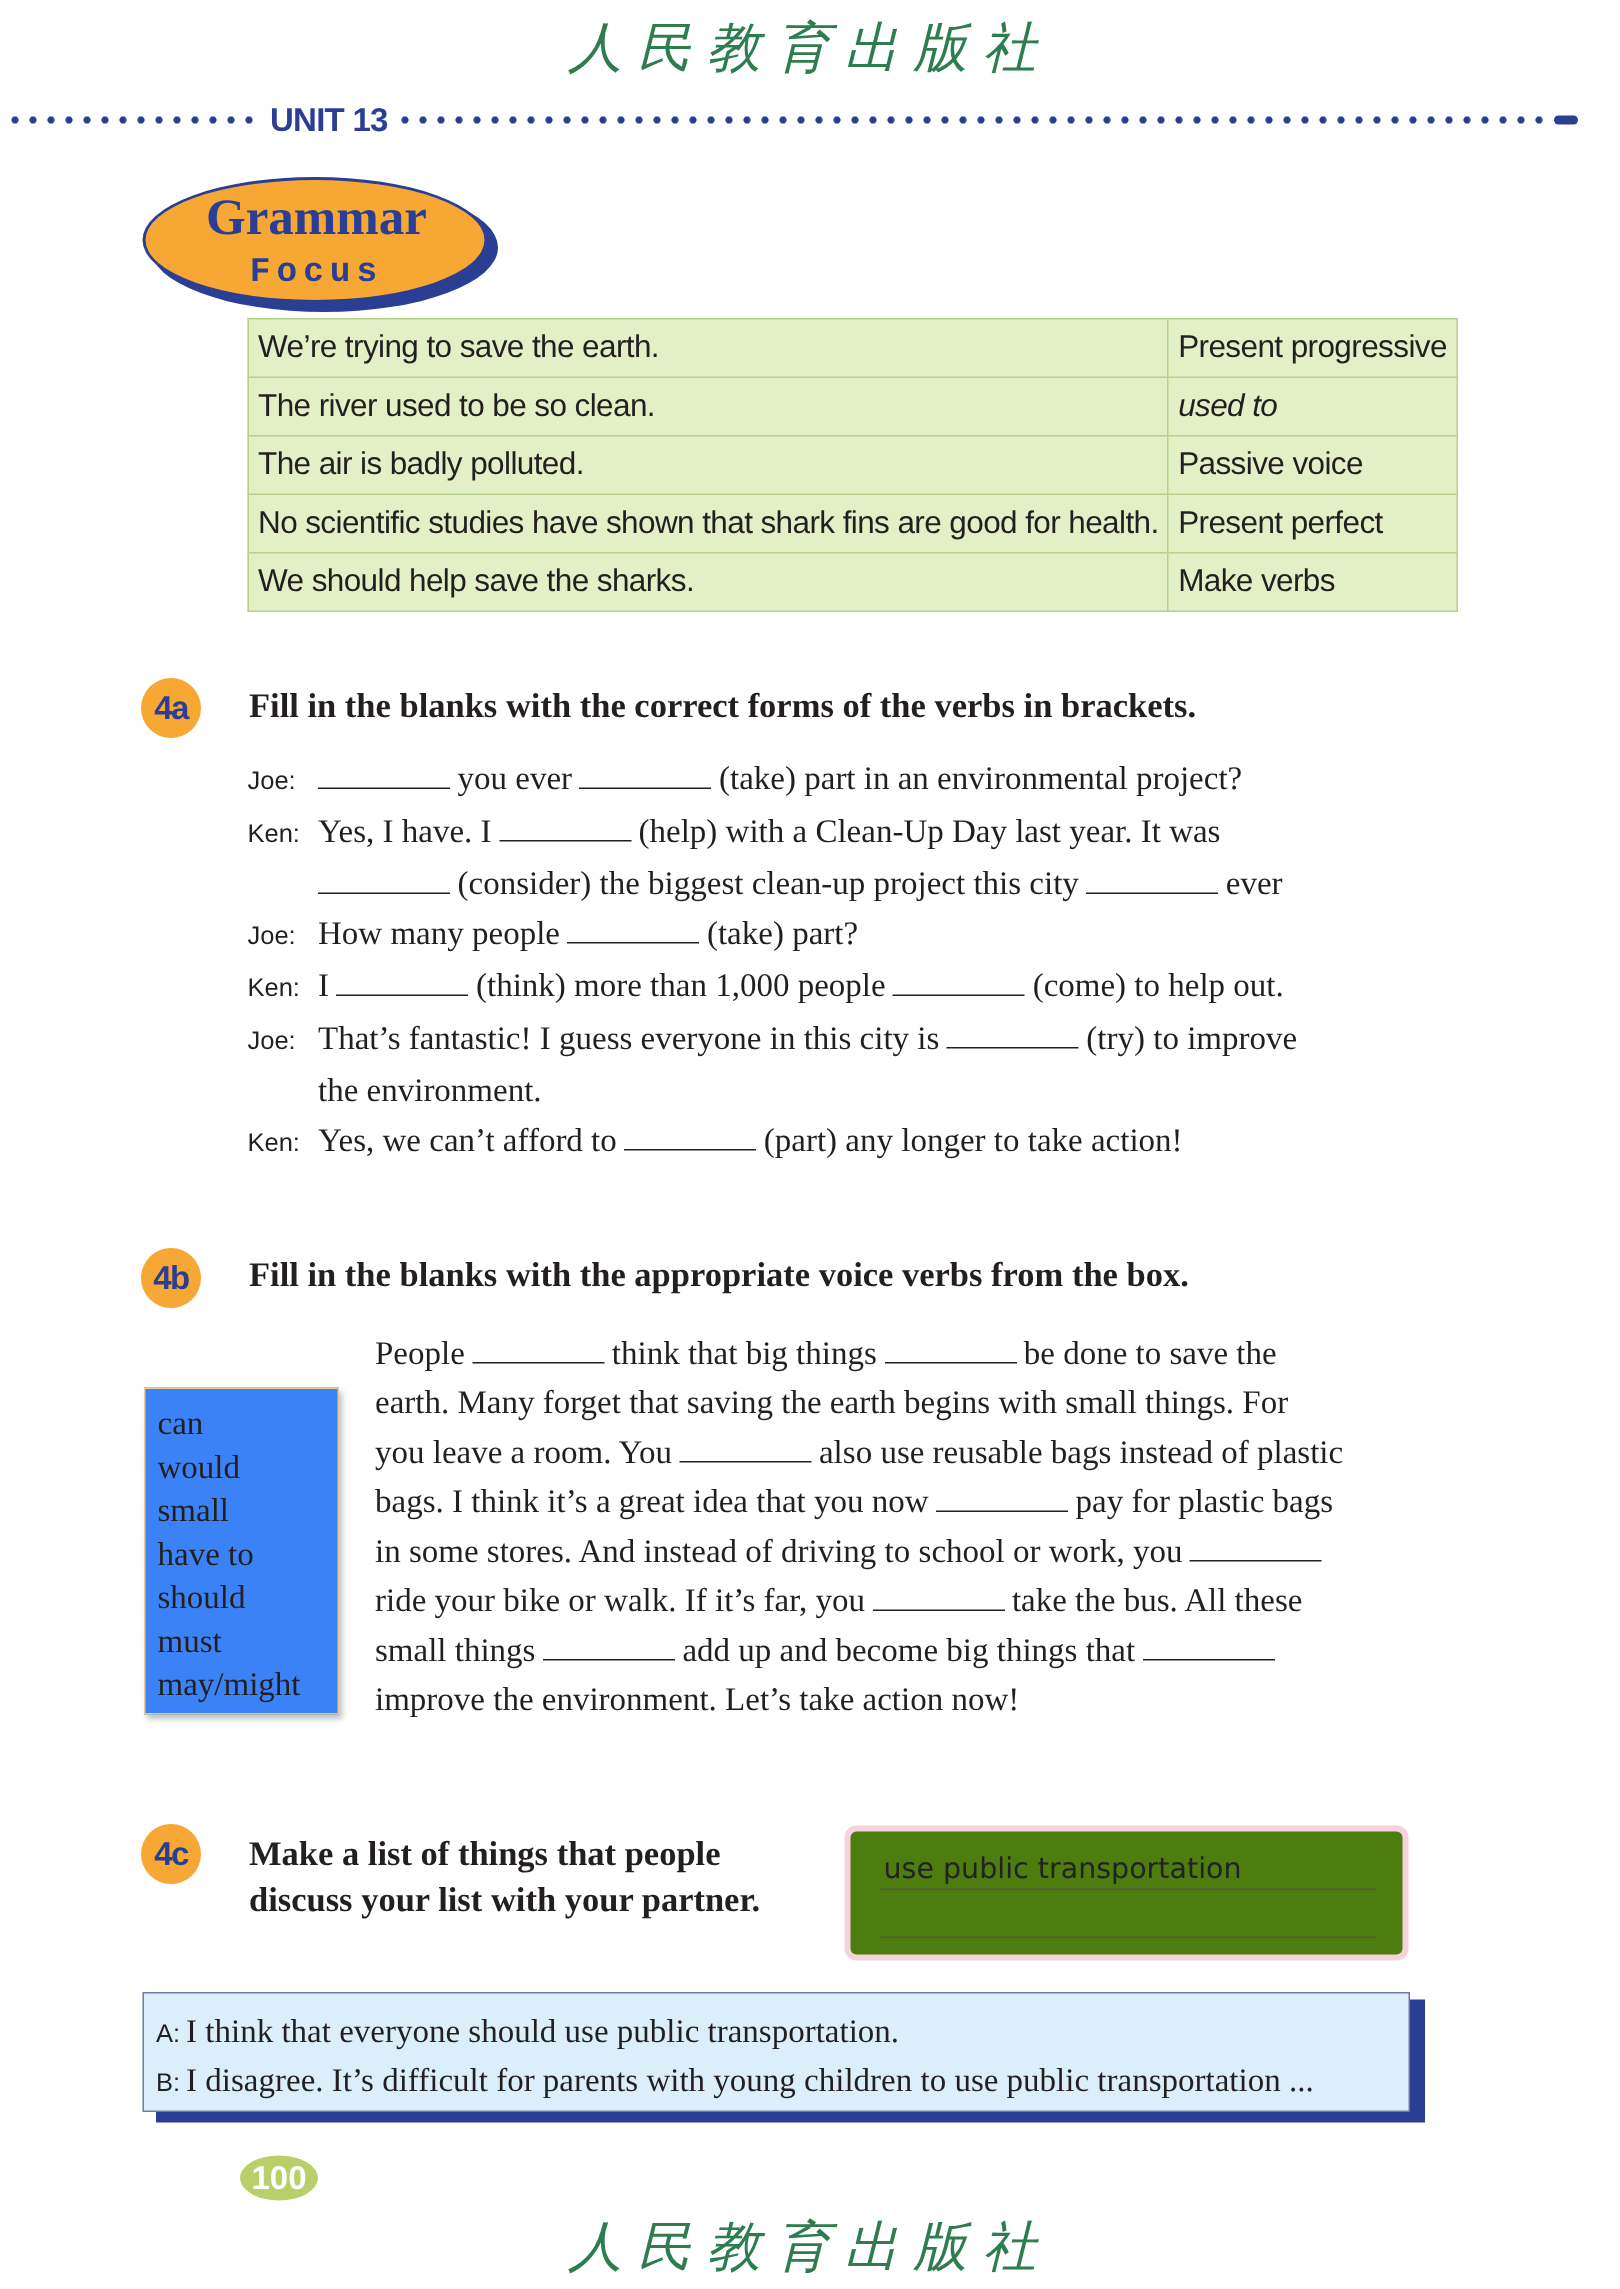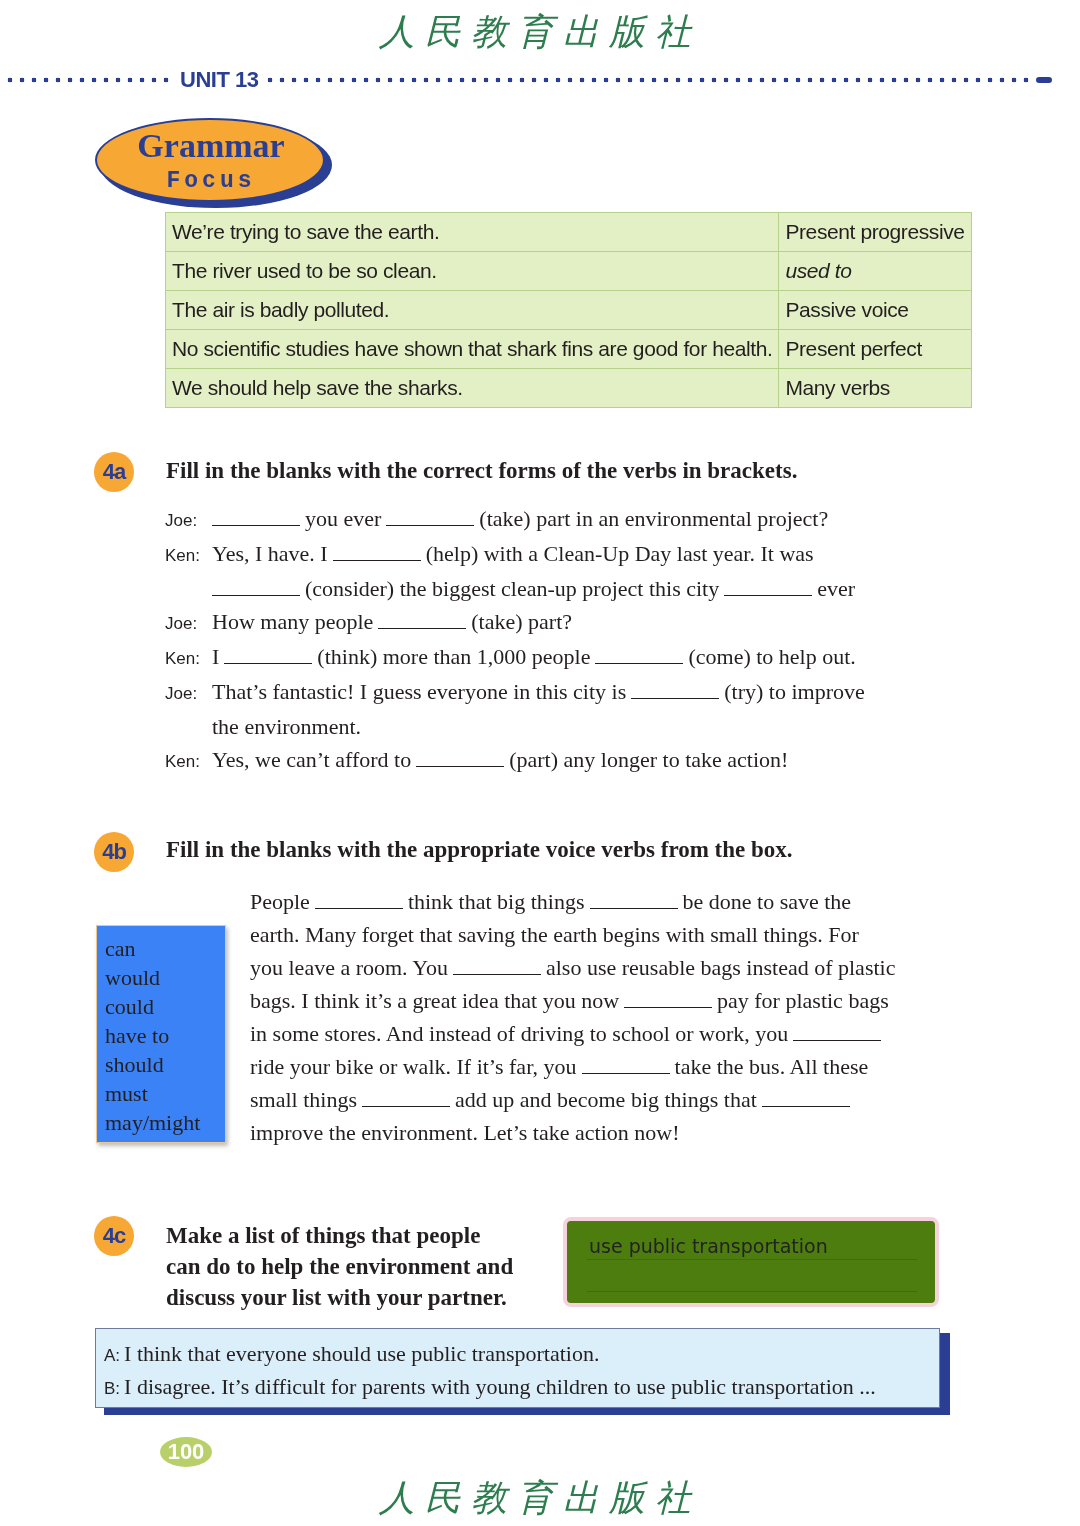--- a/index.html
+++ b/index.html
@@ -110,21 +110,21 @@
   <tr>
     <td class="ex">The air is badly polluted.</td>
     <td>Passive voice</td>
   </tr>
   <tr>
     <td class="ex">No scientific studies have shown that shark fins are good for health.</td>
     <td>Present perfect</td>
   </tr>
   <tr>
     <td class="ex">We should help save the sharks.</td>
-    <td>Many verbs</td>
+    <td>Make verbs</td>
   </tr>
 </tbody>
   </table>
 
 <div class="abs badge" style="left:94px; top:452px;">4a</div>
 <div class="abs instr" style="left:166px; top:458px;">Fill in the blanks with the correct forms of the verbs in brackets.</div>
 
 <div class="abs dlg" style="top:502px;">
   <div class="dlg-row">
     <span class="spk">Joe:</span>
@@ -159,42 +159,41 @@
     <span class="line"><span>Yes, we can’t afford to</span><span class="blank"></span><span>(part) any longer to take action!</span></span>
   </div>
 </div>
 
 <div class="abs badge" style="left:94px; top:832px;">4b</div>
 <div class="abs instr" style="left:166px; top:837px;">Fill in the blanks with the appropriate voice verbs from the box.</div>
 
 <div class="abs wordbox">
   <div>can</div>
   <div>would</div>
-  <div>could</div>
+  <div>small</div>
   <div>have to</div>
   <div>should</div>
   <div>must</div>
   <div>may/might</div>
 </div>
 
 <div class="abs passage">
   <div><span>People</span><span class="blank"></span><span>think that big things</span><span class="blank"></span><span>be done to save the</span></div>
   <div>earth. Many forget that saving the earth begins with small things. For</div>
   <div><span>you leave a room. You</span><span class="blank"></span><span>also use reusable bags instead of plastic</span></div>
   <div><span>bags. I think it’s a great idea that you now</span><span class="blank"></span><span>pay for plastic bags</span></div>
   <div><span>in some stores. And instead of driving to school or work, you</span><span class="blank"></span></div>
   <div><span>ride your bike or walk. If it’s far, you</span><span class="blank"></span><span>take the bus. All these</span></div>
   <div><span>small things</span><span class="blank"></span><span>add up and become big things that</span><span class="blank"></span></div>
   <div>improve the environment. Let’s take action now!</div>
 </div>
 
 <div class="abs badge" style="left:94px; top:1216px;">4c</div>
 <div class="abs instr" style="left:166px; top:1220px; line-height:31px;">
   <div>Make a list of things that people</div>
-  <div>can do to help the environment and</div>
   <div>discuss your list with your partner.</div>
 </div>
 
 <div class="abs listbox">
   <span class="handwrite">use public transportation</span>
   <div class="list-line" style="top:38px;"></div>
   <div class="list-line" style="top:70px;"></div>
 </div>
 
 <div class="abs ex-shadow"></div>

